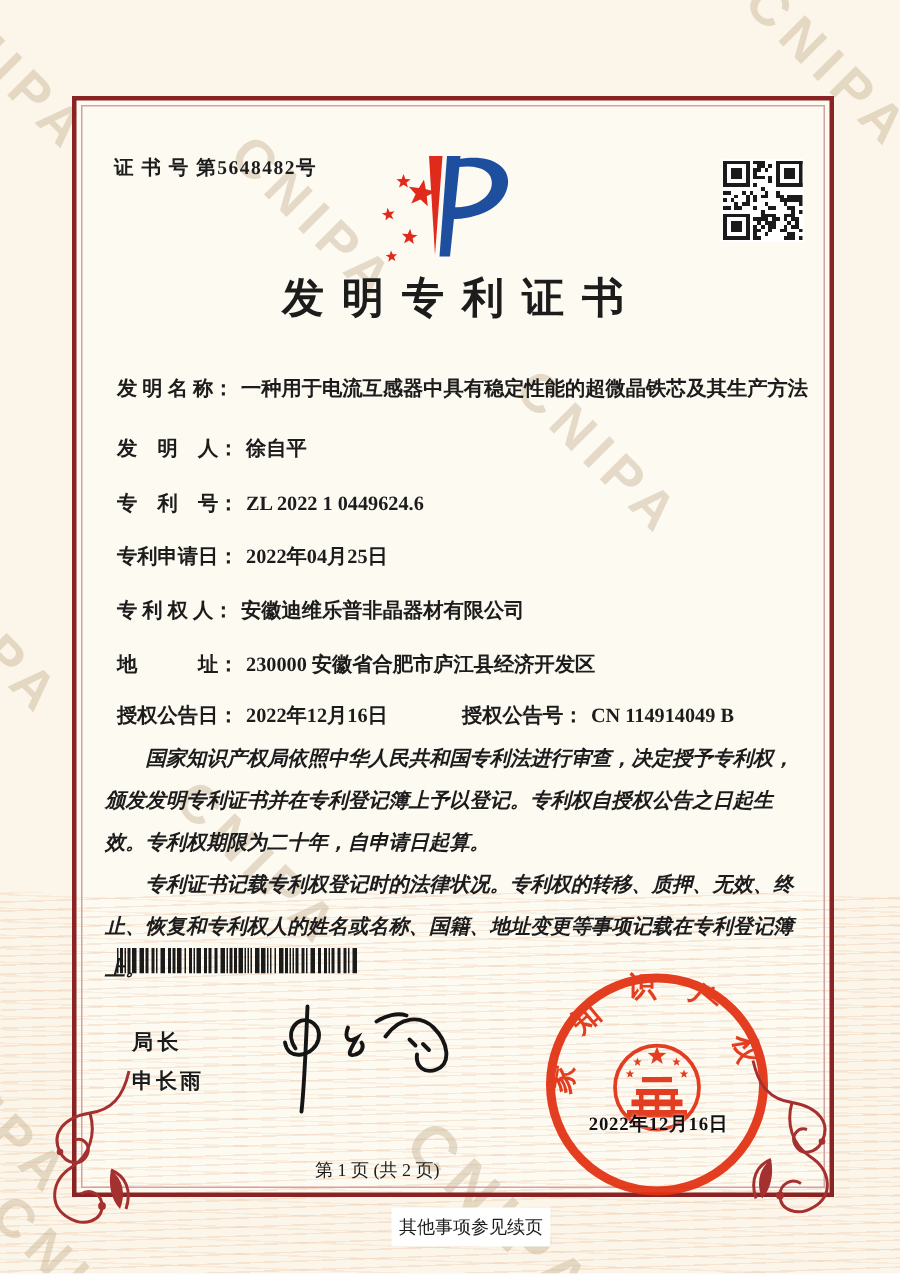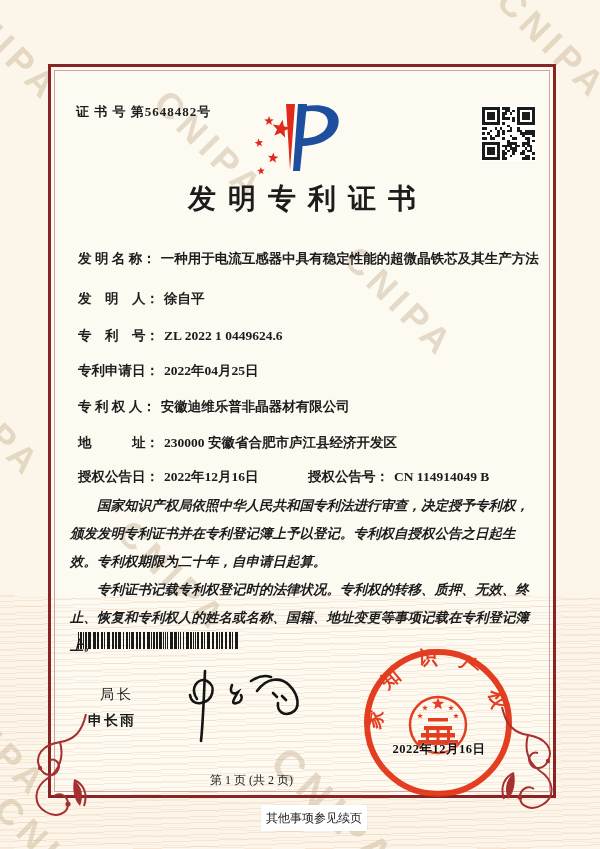--- a/index.html
+++ b/index.html
@@ -39,21 +39,21 @@
   .frow{position:absolute;left:0;white-space:nowrap;}
   .frow .fvalue{margin-left:5px;}
   .f2{position:absolute;left:230px;top:0;}
 
   .notice{position:absolute;left:70px;top:492px;width:464px;font-size:13.5px;
           line-height:28px;font-style:italic;font-weight:600;}
   .notice p{margin:0;text-indent:2em;}
 
   .barcode{position:absolute;left:78px;top:632px;}
 
-  .director-title{position:absolute;left:100px;top:686px;font-size:14px;letter-spacing:3px;font-weight:400;}
+  .director-title{position:absolute;left:88px;top:686px;font-size:14px;letter-spacing:3px;font-weight:700;}
   .director-name{position:absolute;left:88px;top:712px;font-size:14px;letter-spacing:2px;font-weight:600;}
   .signature{position:absolute;left:175px;top:665px;}
 
   .seal{position:absolute;left:362px;top:647px;}
   .seal-date{position:absolute;left:366px;top:741px;width:146px;text-align:center;
              font-size:12.5px;font-weight:700;color:#111;letter-spacing:.5px;
              text-shadow:0 0 2px rgba(255,255,255,.8);}
 
   .page-num{position:absolute;left:48px;top:772px;width:407px;text-align:center;font-size:12px;}
   .cont-note{position:absolute;left:237px;top:805px;width:106px;height:26px;background:#ffffff;

